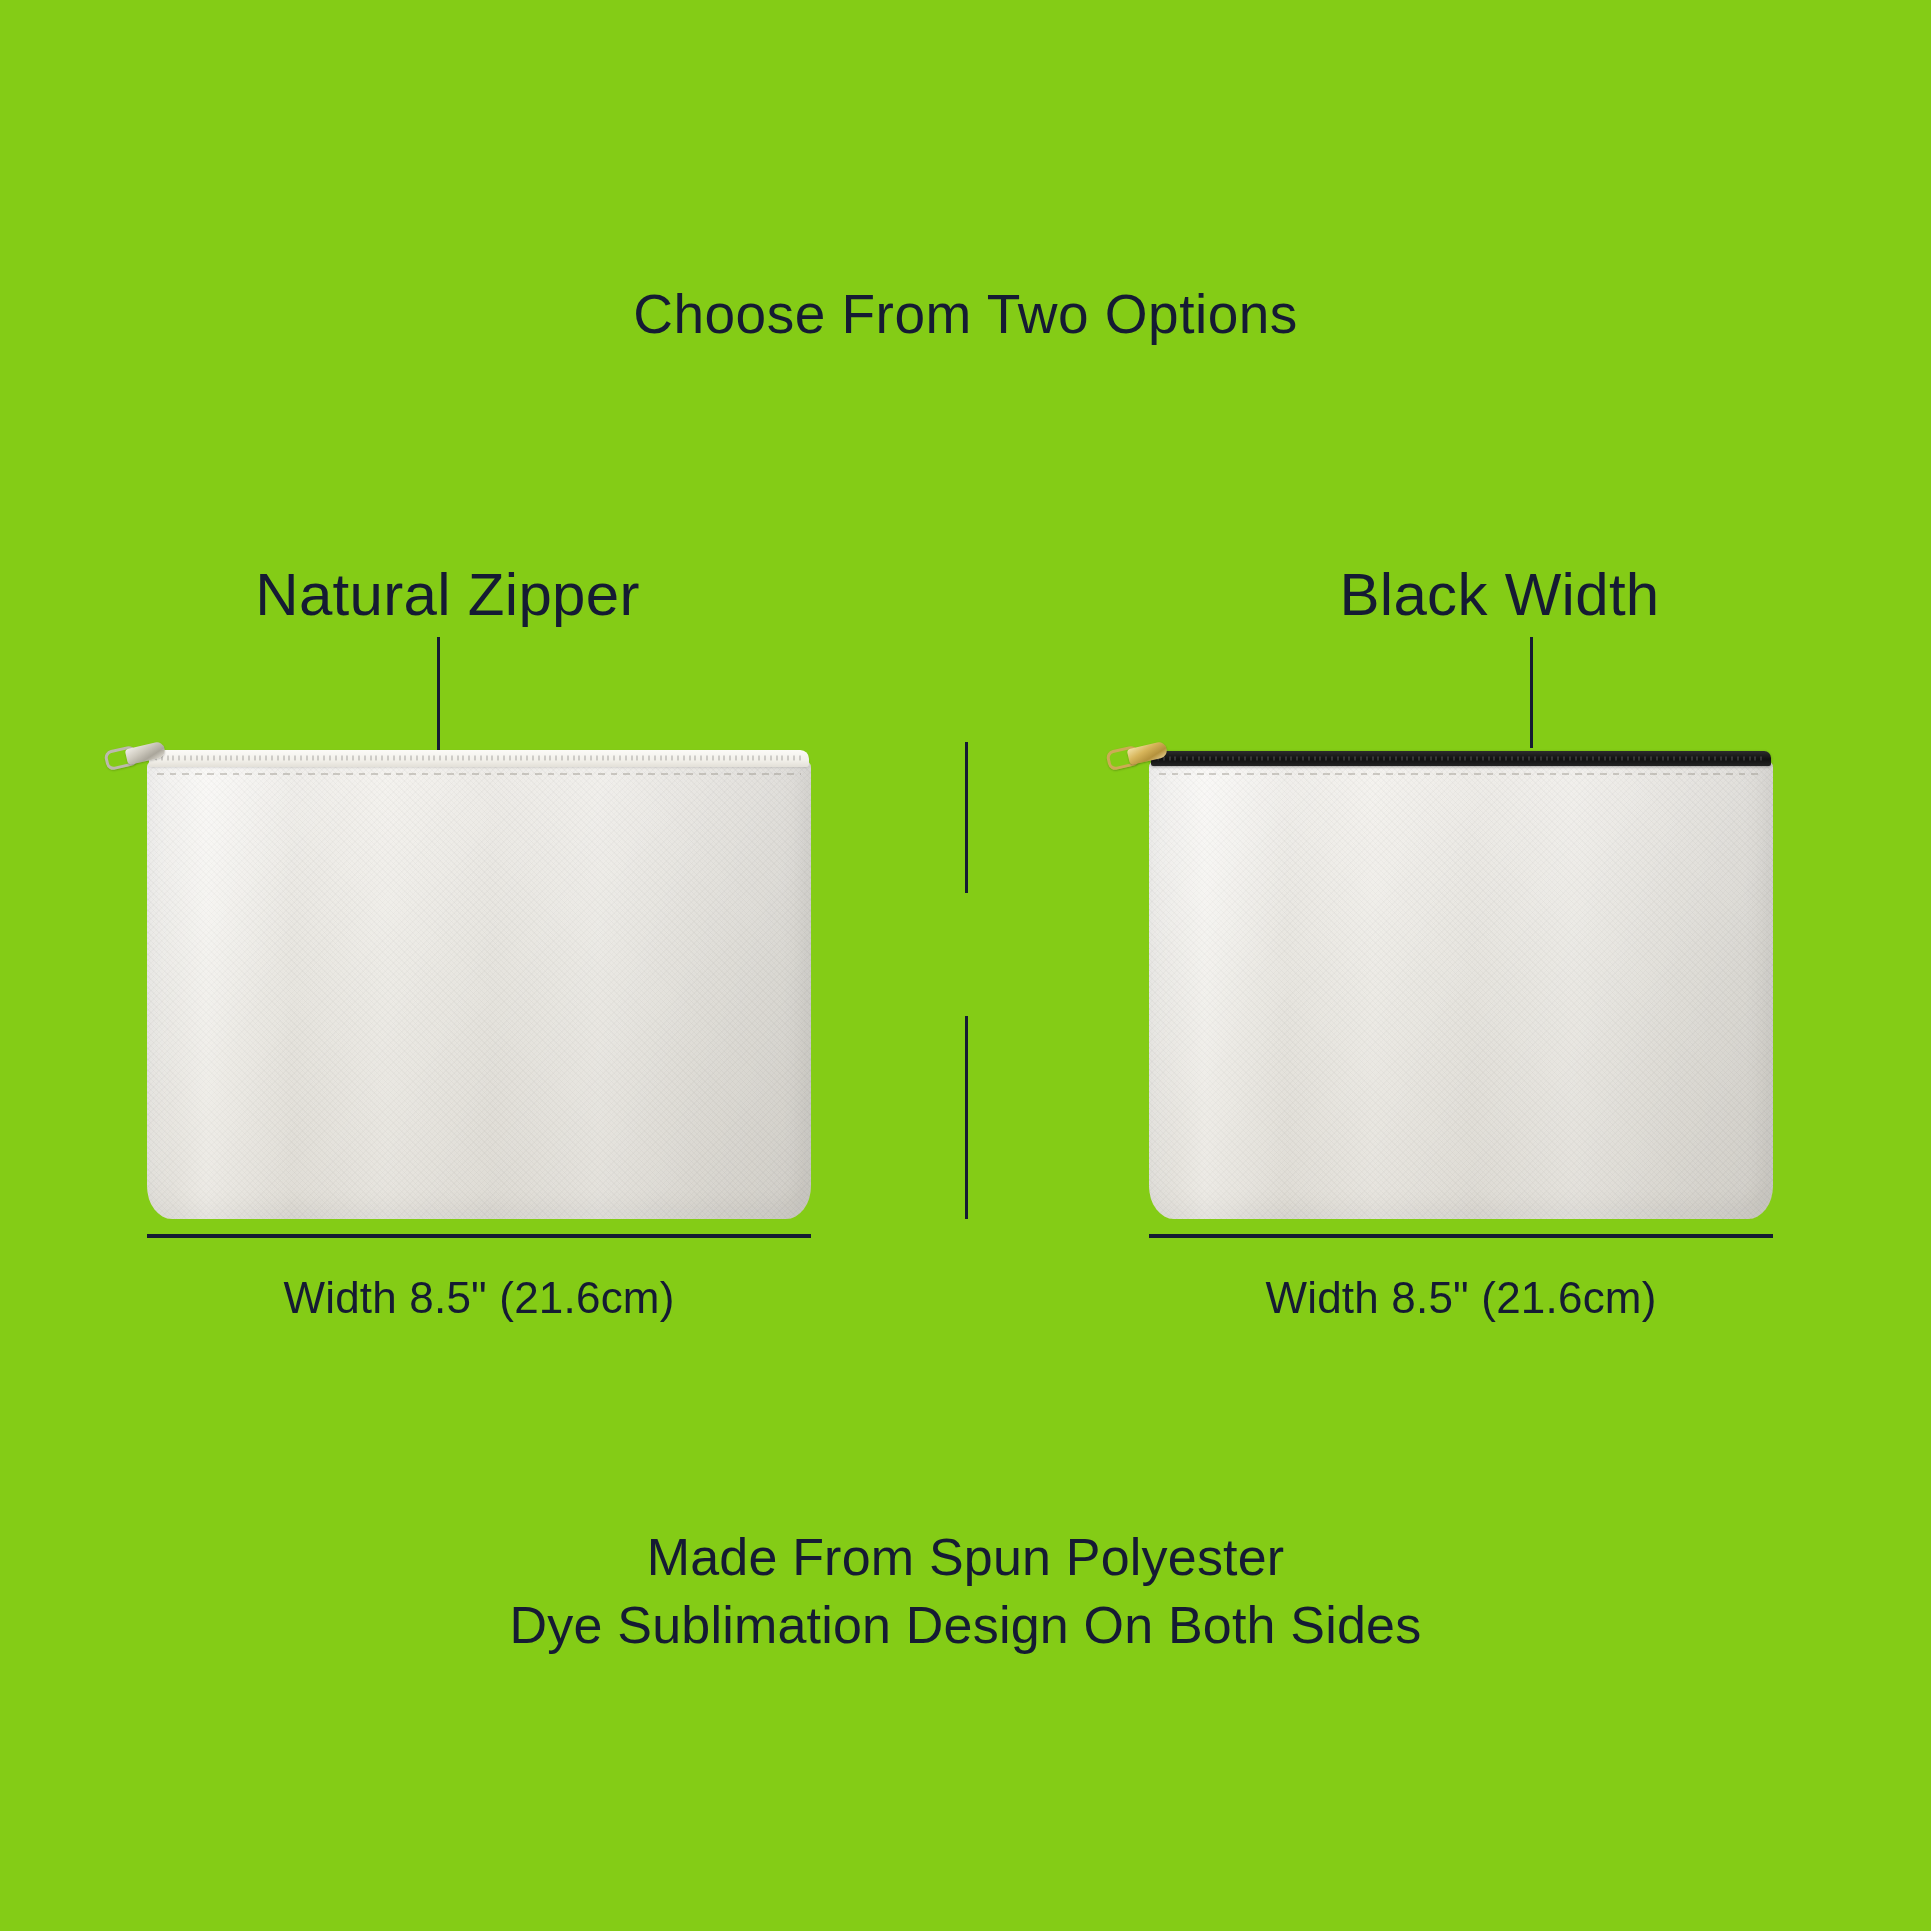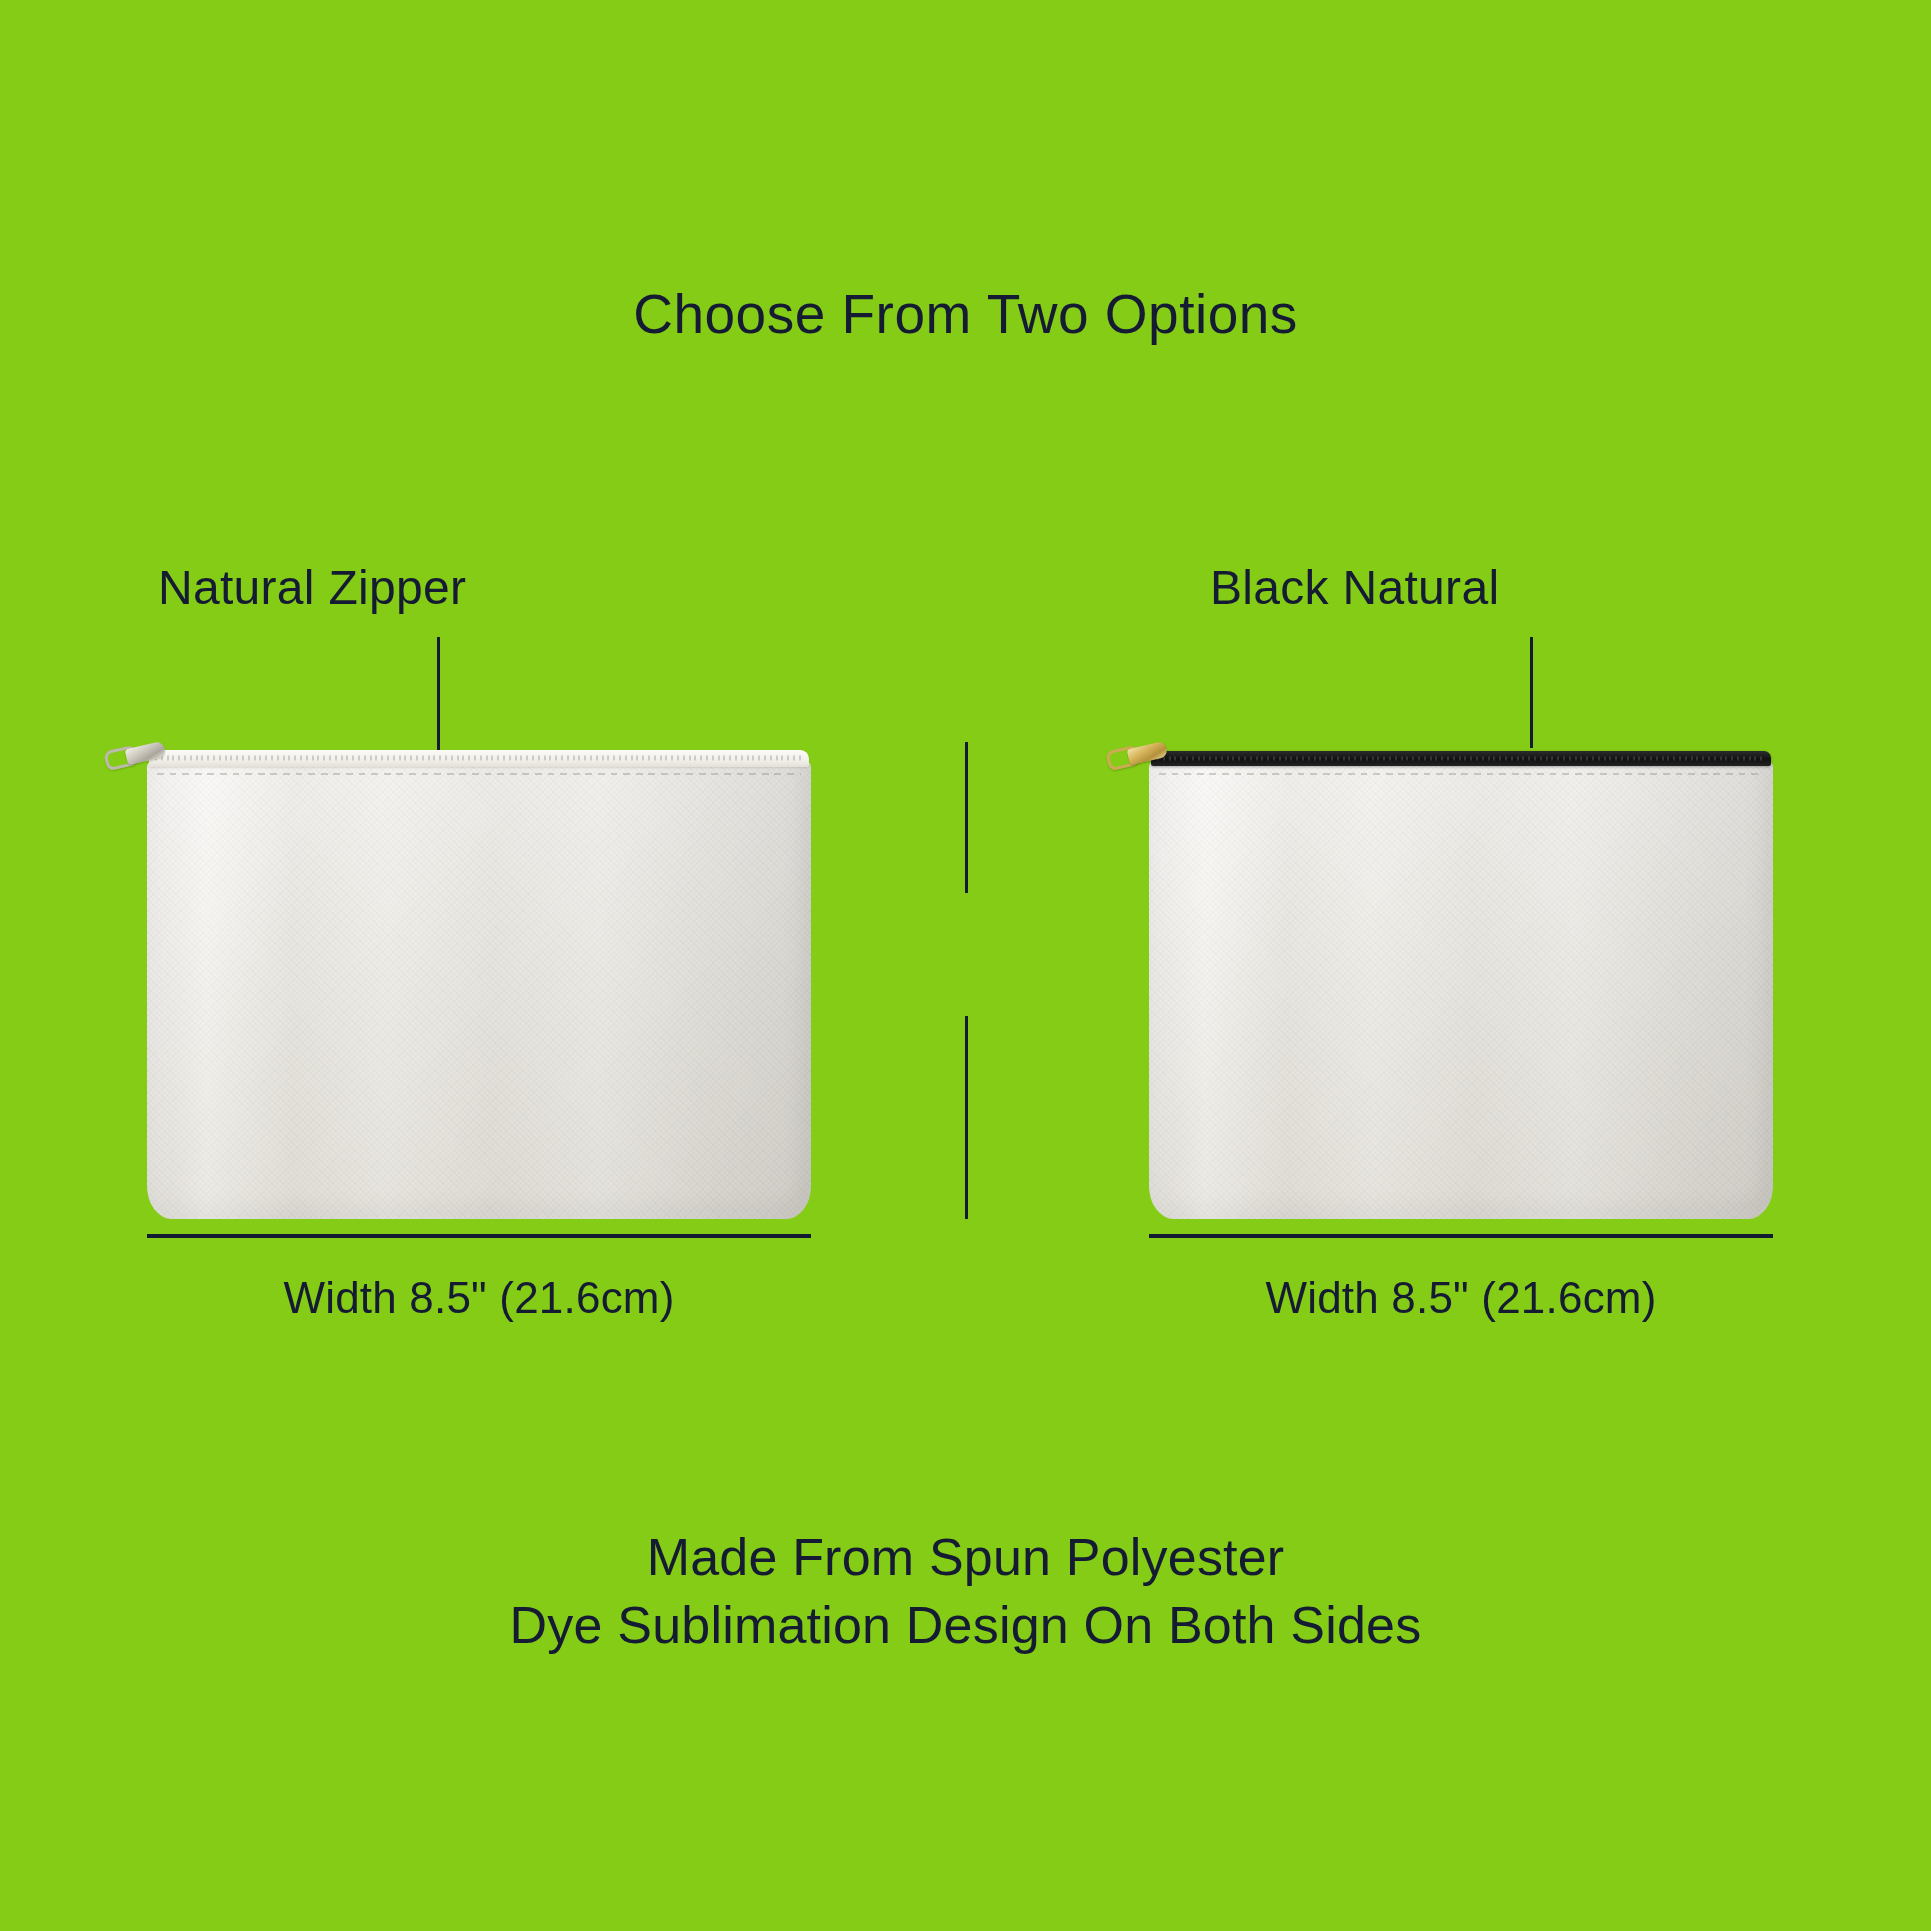--- a/index.html
+++ b/index.html
@@ -30,21 +30,22 @@
     font-weight: 400;
     letter-spacing: 0.5px;
     color: #151B33;
     line-height: 1.15;
   }
 
   
   .option-label {
     position: absolute;
     width: 579px;
-    font-size: 48px;
+    text-align: center;
+    font-size: 60px;
     font-weight: 400;
     color: #151B33;
     letter-spacing: 0.3px;
     line-height: 1.1;
   }
   #label-natural { left: 158px; top: 562px; }
   #label-black   { left: 1210px; top: 562px; }
 
   
   .leader-line {
@@ -273,21 +274,21 @@
   <div class="pouch" id="pouch-natural">
     <div class="pouch-body"></div>
     <div class="zipper-tape natural"></div>
     <div class="stitch-line"></div>
     <div class="zipper-pull silver">
       <div class="pull-ring"></div>
       <div class="pull-body"></div>
     </div>
   </div>
 
-  <div class="option-label" id="label-black">Black Natural</div>
+  <div class="option-label" id="label-black">Black Width</div>
   <div class="leader-line" id="leader-black"></div>
 
   <div class="pouch" id="pouch-black">
     <div class="pouch-body"></div>
     <div class="zipper-tape black"></div>
     <div class="stitch-line"></div>
     <div class="zipper-pull gold">
       <div class="pull-ring"></div>
       <div class="pull-body"></div>
     </div>

